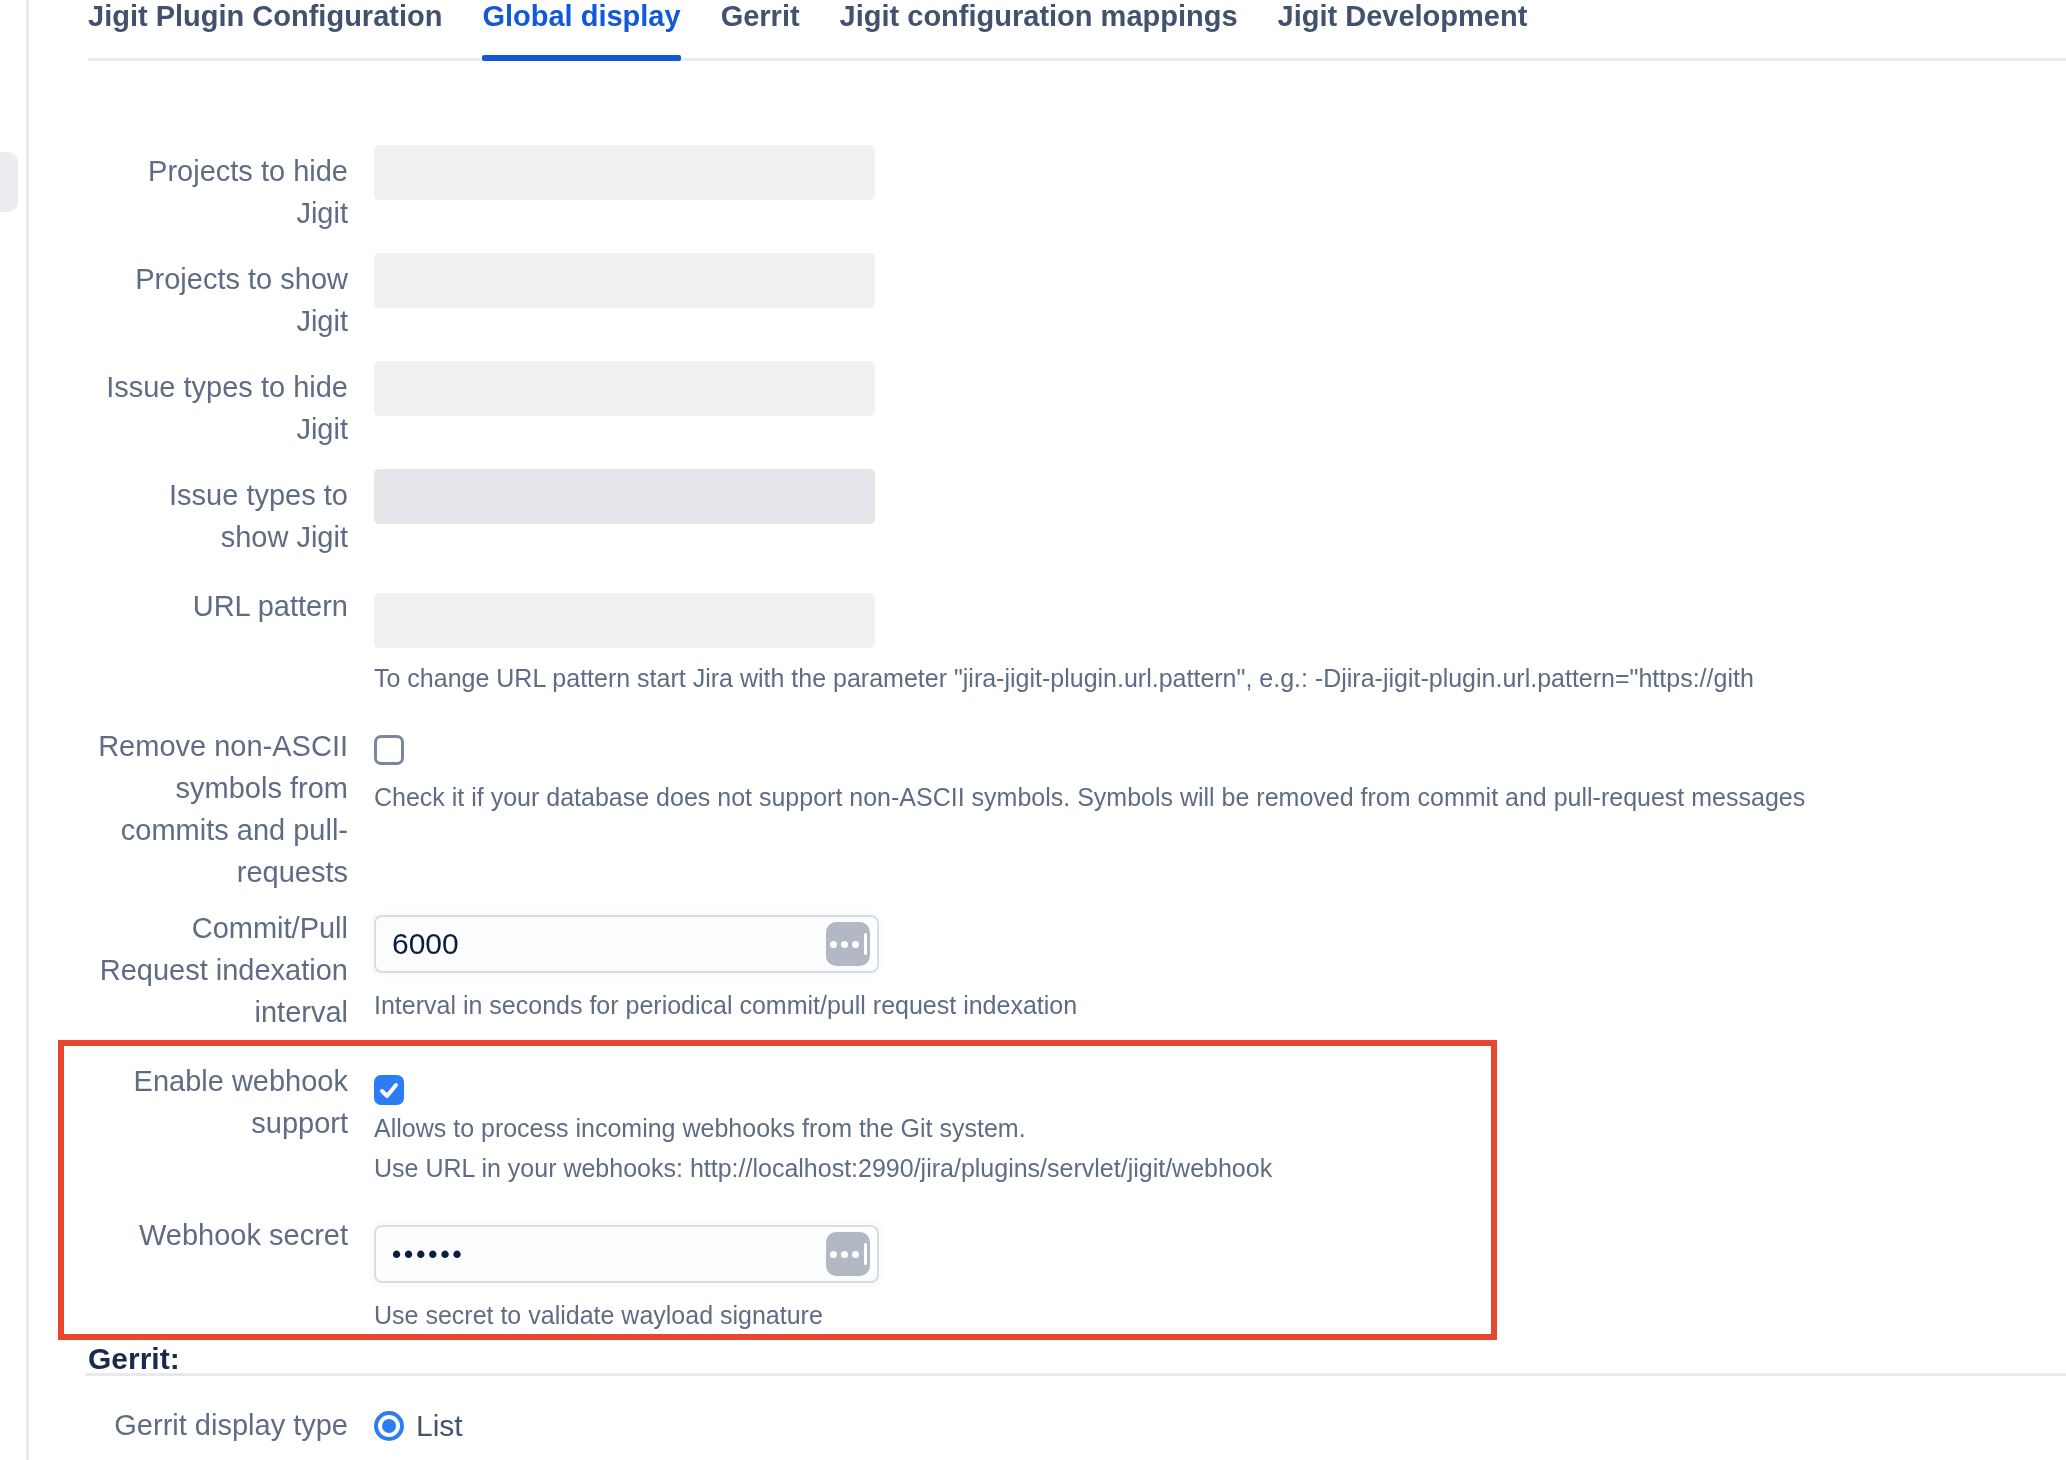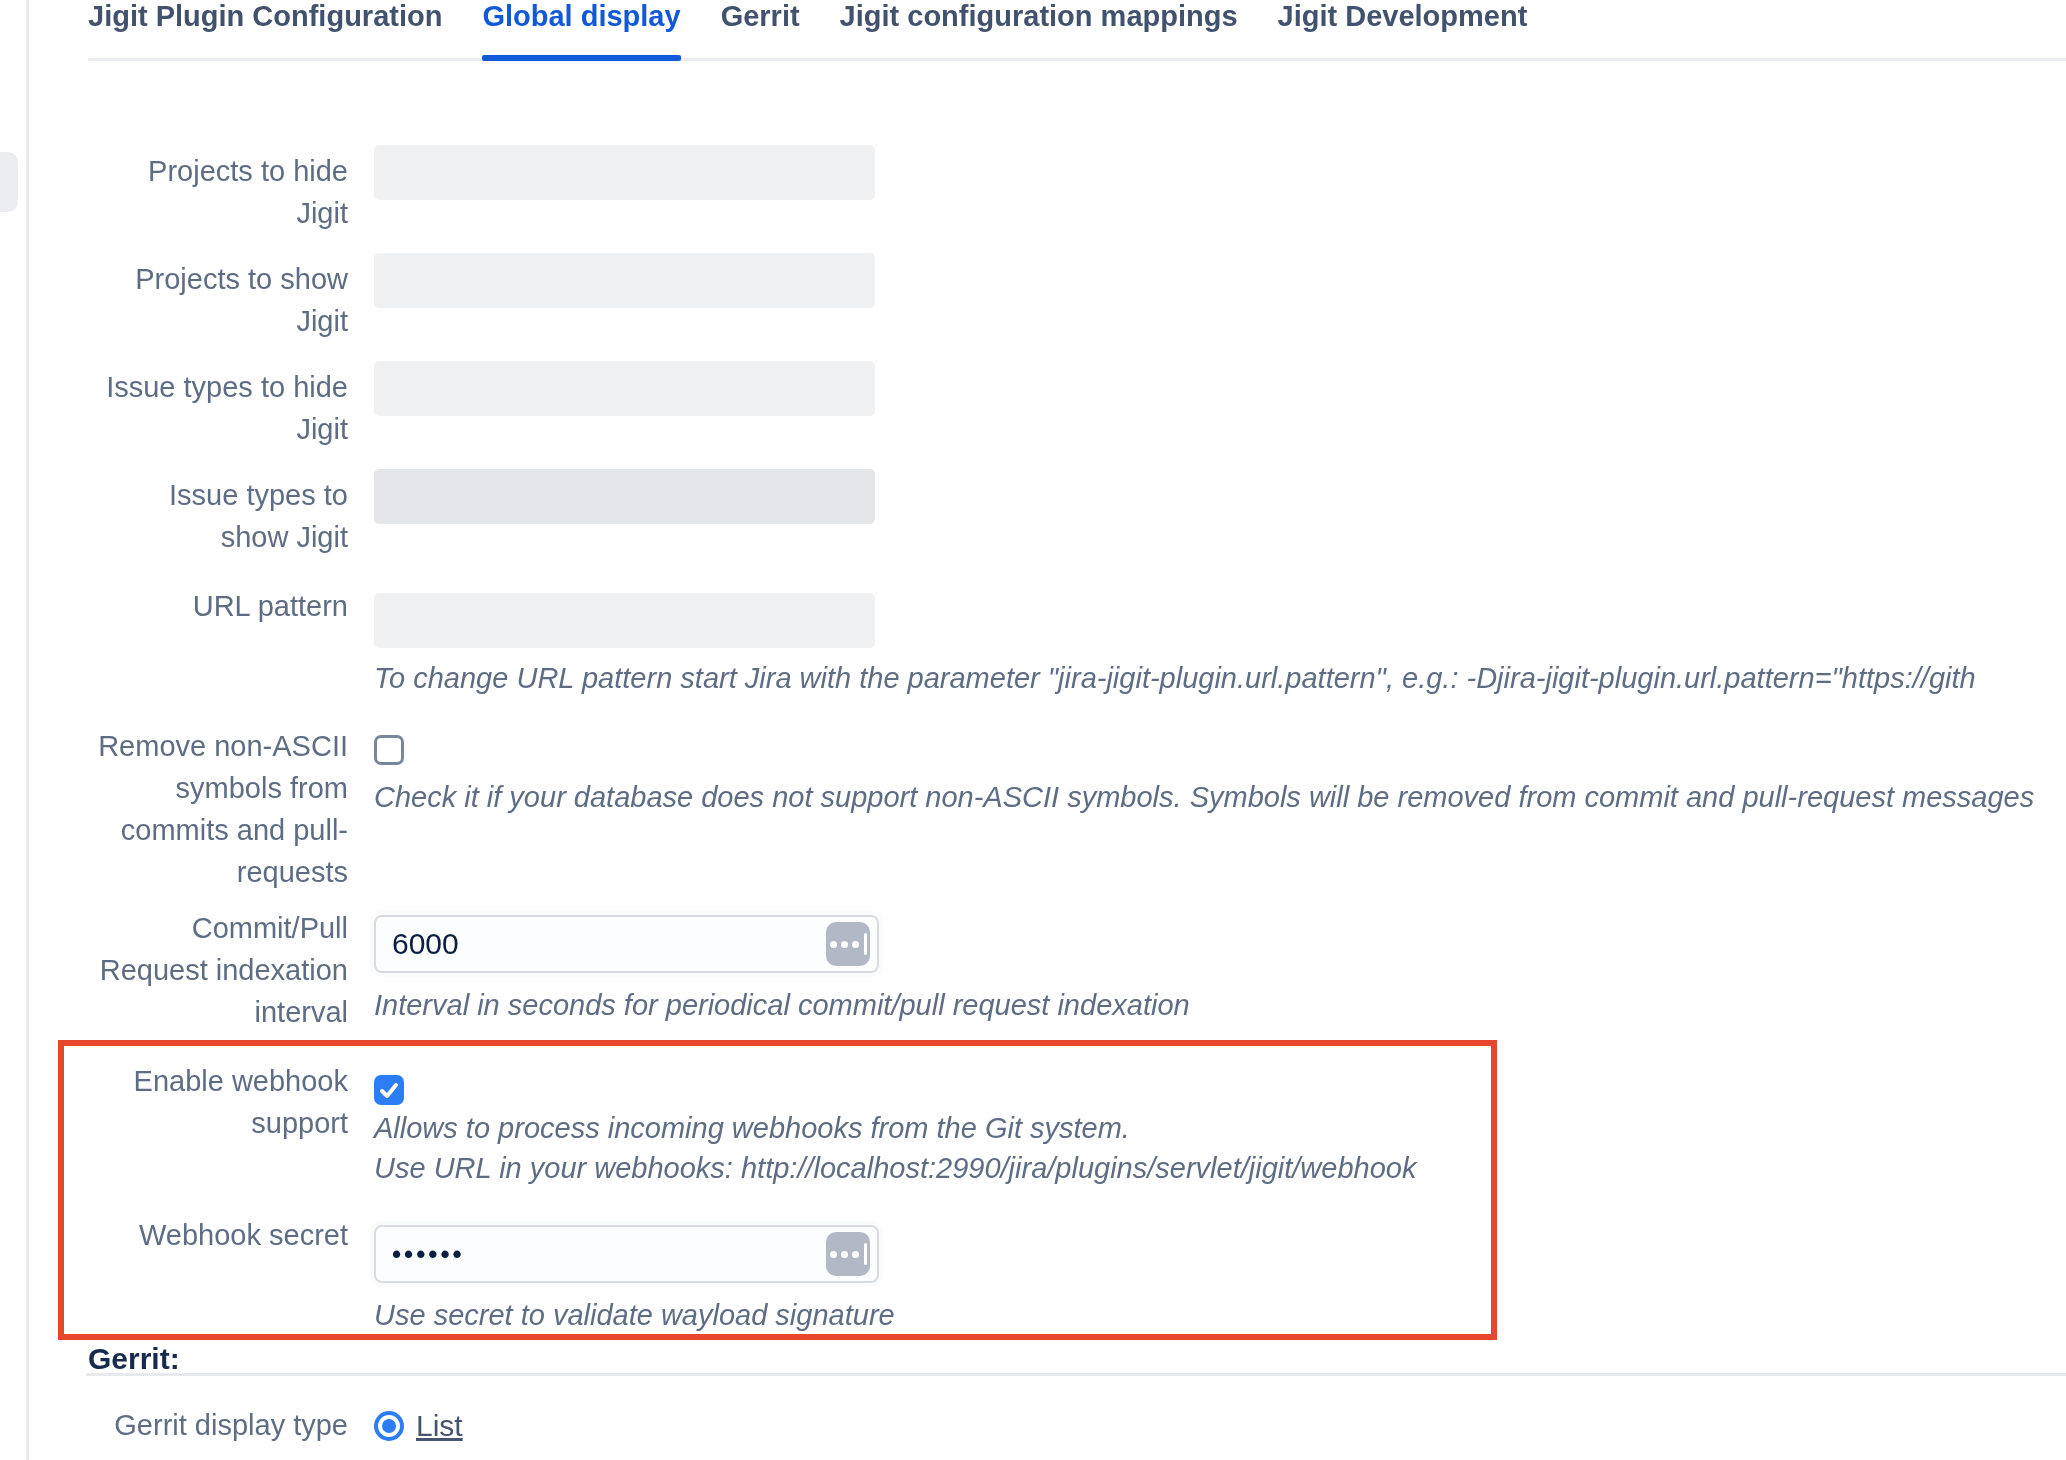--- a/index.html
+++ b/index.html
@@ -15,41 +15,41 @@
   
   .tabs{position:absolute;left:88px;top:0;right:0;display:flex;gap:40px;border-bottom:3px solid #EBECF0;height:58px;box-sizing:content-box;}
   .tab{position:relative;font-size:29px;font-weight:700;color:var(--tab-text,#42526E);white-space:nowrap;cursor:pointer;}
   .tab.active{color:var(--tab-active,#1159D8);}
   .tab.active::after{content:"";position:absolute;left:0;right:0;bottom:-3px;height:6px;background:var(--tab-active,#1159D8);border-radius:2px;}
 
   
   .row{position:absolute;left:88px;width:1978px;display:grid;grid-template-columns:260px 1fr;column-gap:26px;}
   .lbl{text-align:right;white-space:pre-line;font-size:29px;line-height:42px;color:var(--label-text,#5E6C84);font-weight:500;}
   .lbl.pt{padding-top:5px;}
-  .hint{font-size:29px;line-height:40px;color:var(--label-text,#5E6C84);white-space:nowrap;font-weight:500;font-style:italic;}
+  .hint{font-size:25px;line-height:40px;color:var(--label-text,#5E6C84);white-space:nowrap;font-weight:500;}
 
   .gray-input{width:501px;height:55px;background:var(--input-bg,#F0F1F3);border:none;border-radius:5px;font-size:30px;color:var(--value-text,#091E42);padding:0 16px;box-sizing:border-box;outline:none;font-family:inherit;}
   .gray-input.darker{background:var(--input-bg-darker,#E4E6E9);}
 
   .field-box{position:relative;width:505px;}
   .white-input{width:505px;height:58px;background:#FCFDFE;border:2px solid var(--input-border,#D8DCE2);border-radius:8px;font-size:30px;color:var(--value-text,#091E42);padding:0 24px 0 16px;box-sizing:border-box;outline:none;font-family:inherit;box-shadow:0 0 0 4px rgba(9,30,66,0.02);}
   .white-input.secret{letter-spacing:3px;font-weight:700;font-size:26px;}
   .autofill{position:absolute;right:9px;top:7px;width:44px;height:44px;border-radius:10px;background:var(--icon-gray,#B3B9C4);display:flex;align-items:center;justify-content:center;gap:4px;cursor:pointer;}
   .autofill .dot{width:7px;height:7px;border-radius:50%;background:#fff;}
   .autofill .bar{width:3px;height:22px;border-radius:2px;background:#fff;margin-left:1px;}
 
   .checkbox{width:30px;height:30px;border-radius:7px;border:3px solid #7A869A;background:#fff;box-sizing:border-box;display:flex;align-items:center;justify-content:center;cursor:pointer;}
   .checkbox svg{display:none;}
   .checkbox.checked{background:var(--checkbox-blue,#2C7CF5);border-color:var(--checkbox-blue,#2C7CF5);}
   .checkbox.checked svg{display:block;}
 
   .radio-line{display:flex;align-items:center;gap:12px;}
   .radio{width:30px;height:30px;border-radius:50%;border:4px solid var(--checkbox-blue,#2C7CF5);background:#fff;box-sizing:border-box;display:flex;align-items:center;justify-content:center;cursor:pointer;}
   .radio .dot{width:14px;height:14px;border-radius:50%;background:var(--checkbox-blue,#2C7CF5);}
-  .radio-label{font-size:30px;color:#44546F;font-weight:500;text-decoration:underline;}
+  .radio-label{font-size:30px;color:#44546F;font-weight:500;}
 
   .section-heading{position:absolute;left:88px;top:1342px;font-size:30px;font-weight:700;color:var(--heading-text,#172B4D);}
   .section-rule{position:absolute;left:86px;top:1373px;right:0;height:3px;background:var(--rule,#E7E9EC);}
 
   .highlight-box{position:absolute;left:58px;top:1040px;width:1439px;height:300px;border:6px solid var(--highlight-red,#E9462E);box-sizing:border-box;pointer-events:none;}
 </style>
 </head>
 <body>
 
 <div class="left-blob"></div>

